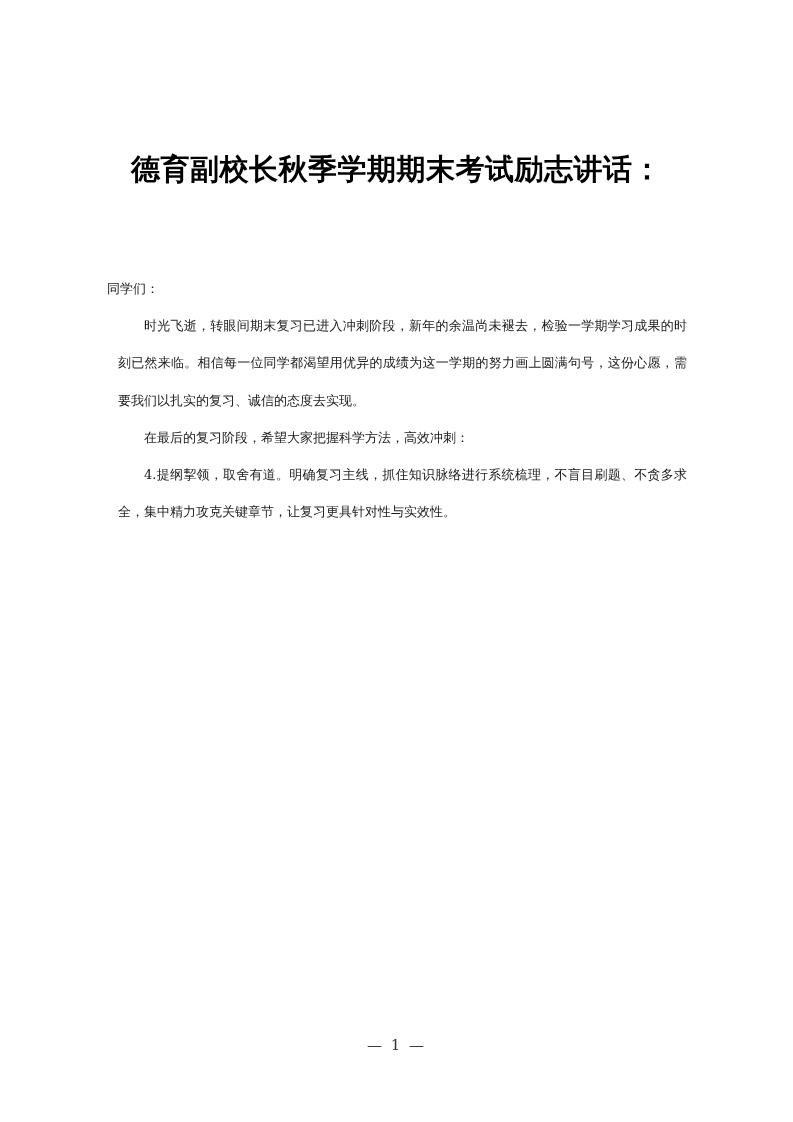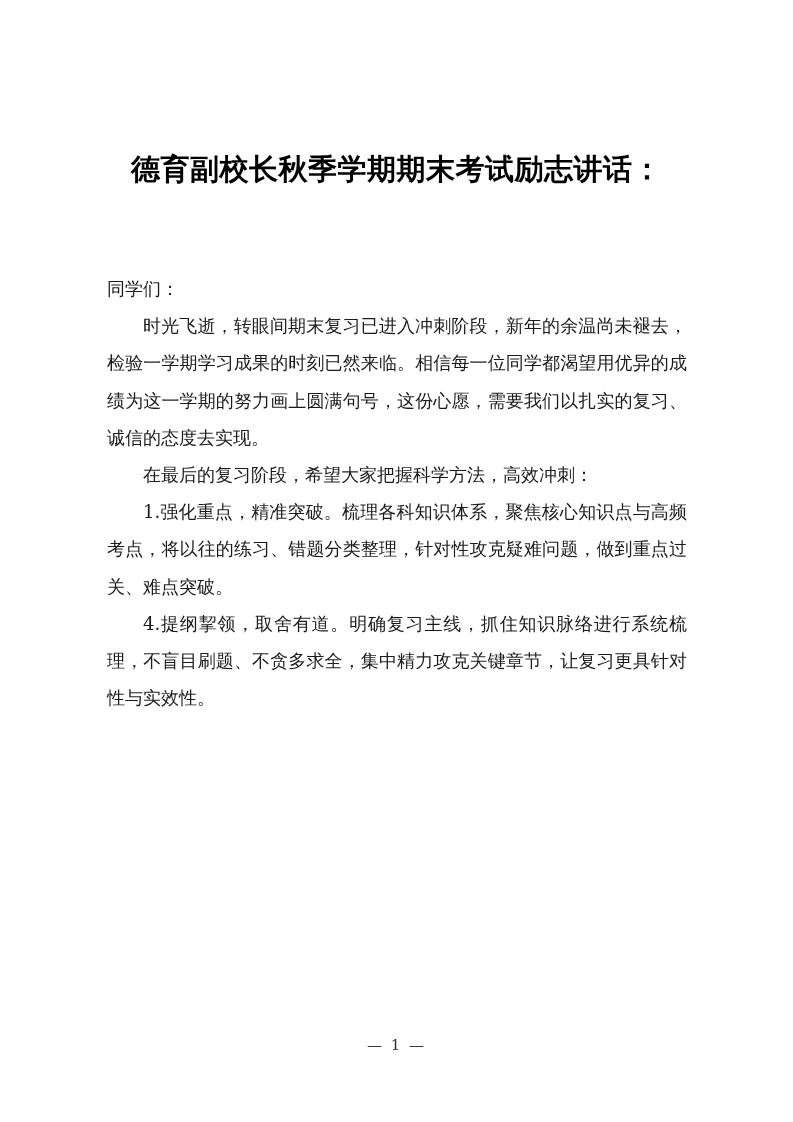--- a/index.html
+++ b/index.html
@@ -37,32 +37,33 @@
     .title-line {
       display: block;
       white-space: nowrap;
     }
     .body {
       position: absolute;
       left: 107px;
       top: 270px;
       width: 580px;
       font-family: "DejaVu Serif", "Liberation Serif", serif;
-      font-size: 18px;
+      font-size: 13px;
       line-height: 37.2px;
       color: #1a1a1a;
       text-align: justify;
       text-justify: inter-character;
     }
     .body p {
       margin: 0;
       padding: 0;
     }
     .body p.indent {
       text-indent: 2em;
+      margin-left: 11px;
     }
     .salutation {
       margin: 0;
     }
     .page-number {
       position: absolute;
       left: 0;
       top: 1036px;
       width: 793px;
       text-align: center;
@@ -78,19 +79,18 @@
 <div class="page">
 
   <div class="title">
     <span class="title-line">德育副校长秋季学期期末考试励志讲话：</span>
   </div>
 
   <div class="body">
     <p class="salutation">同学们：</p>
     <p class="indent">时光飞逝，转眼间期末复习已进入冲刺阶段，新年的余温尚未褪去，检验一学期学习成果的时刻已然来临。相信每一位同学都渴望用优异的成绩为这一学期的努力画上圆满句号，这份心愿，需要我们以扎实的复习、诚信的态度去实现。</p>
     <p class="indent">在最后的复习阶段，希望大家把握科学方法，高效冲刺：</p>
-    <p class="indent">1.强化重点，精准突破。梳理各科知识体系，聚焦核心知识点与高频考点，将以往的练习、错题分类整理，针对性攻克疑难问题，做到重点过关、难点突破。</p>
     <p class="indent">4.提纲挈领，取舍有道。明确复习主线，抓住知识脉络进行系统梳理，不盲目刷题、不贪多求全，集中精力攻克关键章节，让复习更具针对性与实效性。</p>
   </div>
 
   <div class="page-number">— 1 —</div>
 
 </div>
 
 </body></html>

